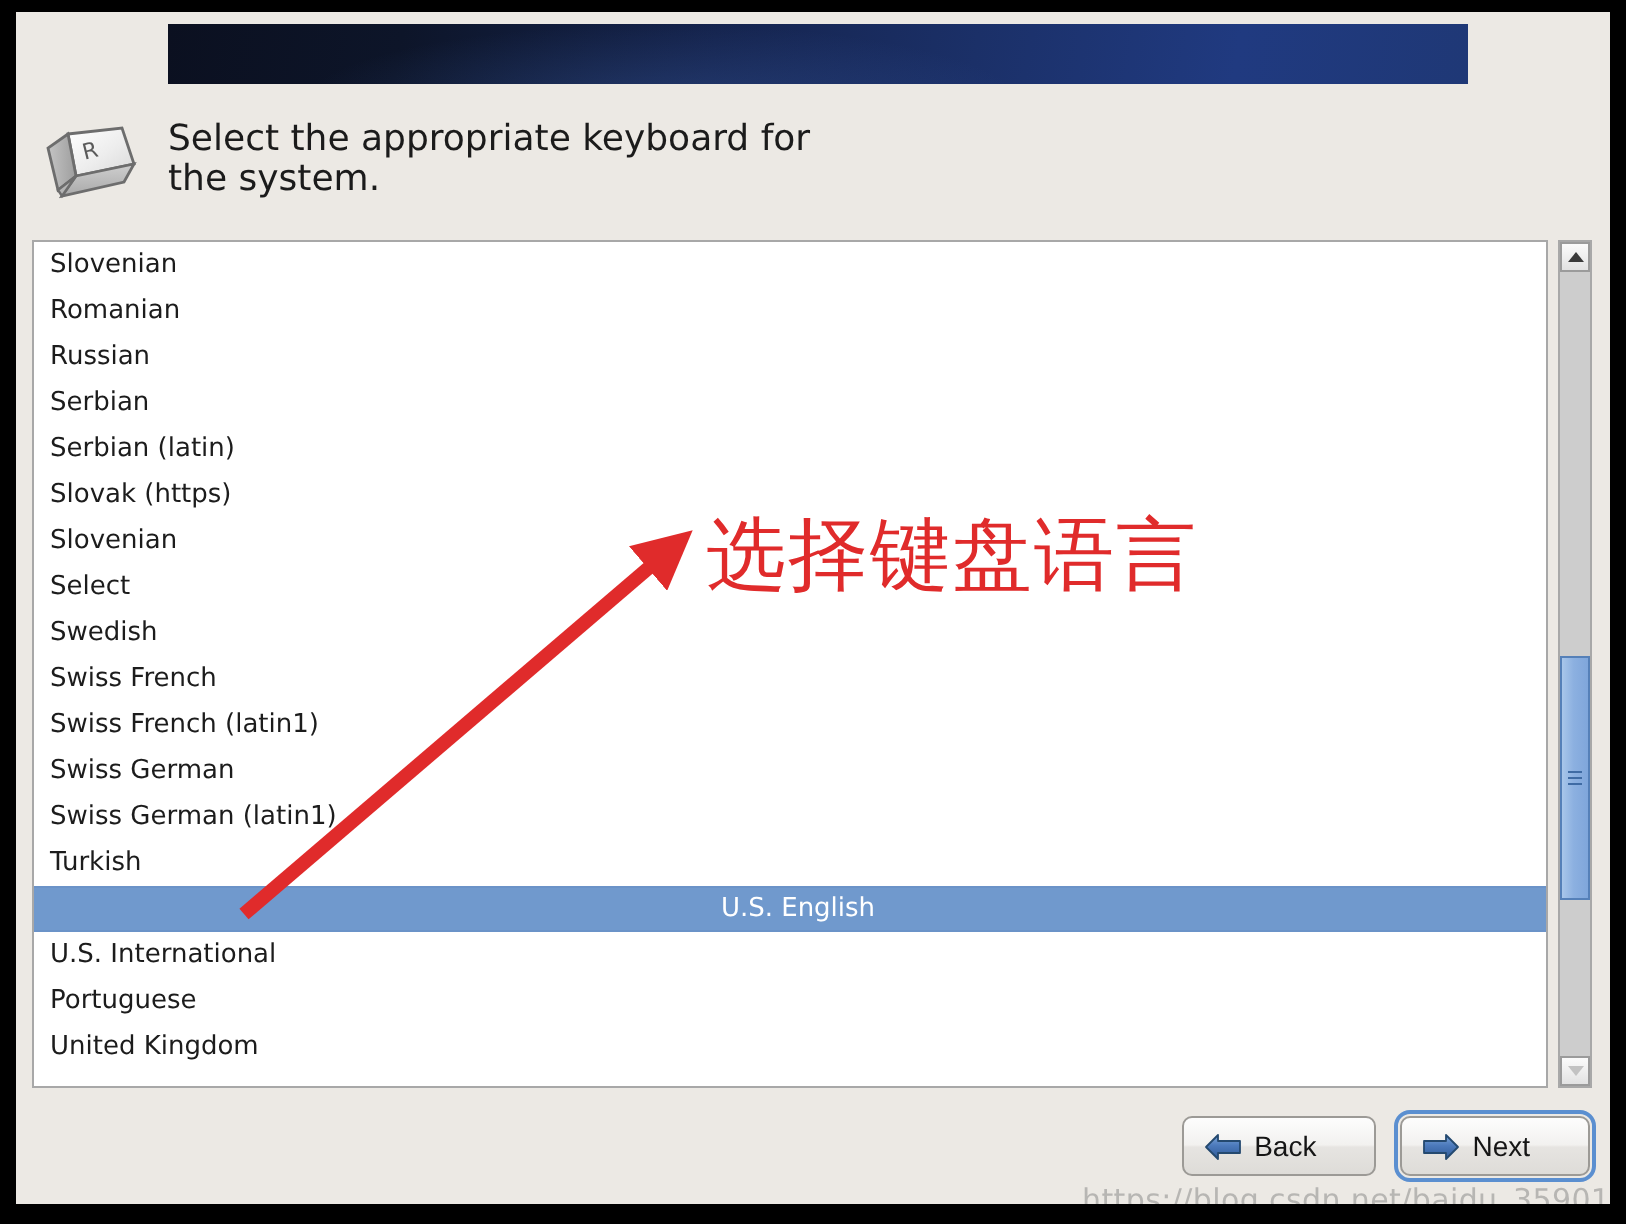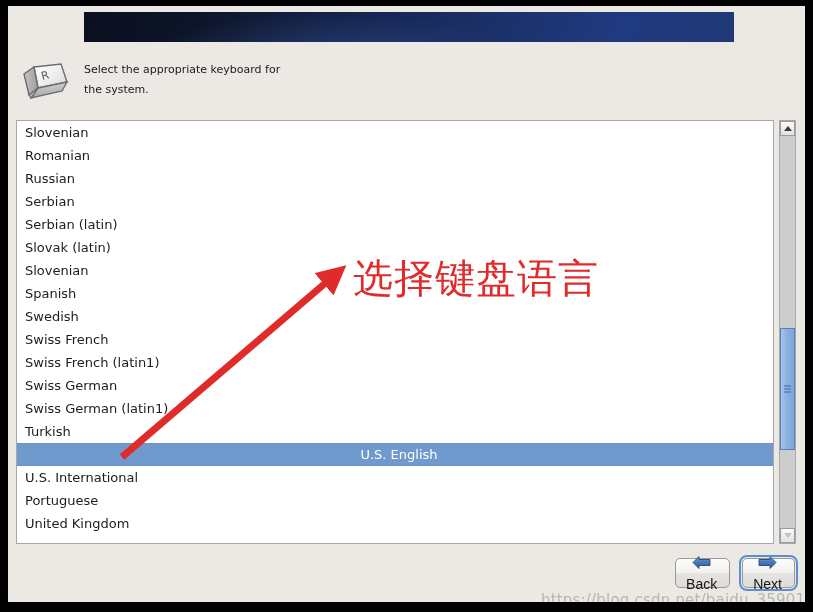--- a/index.html
+++ b/index.html
@@ -69,21 +69,21 @@
   #kbd-icon {
     width: 52px;
     height: 50px;
     margin-left: 6px;
     margin-top: 8px;
     flex: 0 0 auto;
   }
   #header-text {
     margin-left: 12px;
     margin-top: 10px;
-    font-size: 11px;
+    font-size: 18px;
     line-height: 20px;
     color: #1b1b1b;
     white-space: pre-line;
   }
 
   
   #list-wrap {
     position: absolute;
     left: 8px;
     top: 114px;
@@ -179,29 +179,28 @@
     top: 552px;
     display: flex;
     gap: 12px;
   }
   .btn {
     display: flex;
     align-items: center;
     justify-content: center;
     gap: 6px;
     height: 30px;
-    padding: 0 12px 0 10px;
+    padding: 0 29px 0 10px;
     font-size: 14px;
     color: #151515;
     background: linear-gradient(#fdfdfd 0%, #f2f1ef 48%, #e6e4e1 52%, #dedcd8 100%);
     border: 1px solid #9c9a96;
     border-radius: 5px;
     box-sizing: border-box;
     cursor: default;
-    flex-direction: column;
   }
   .btn.focused {
     outline: 2px solid #5b8fd0;
     outline-offset: 1px;
     border-radius: 5px;
   }
   .btn-arrow { width: 19px; height: 15px; flex: 0 0 auto; }
 
   
   #annotation-text {
@@ -280,23 +279,23 @@
 
     <div id="list-wrap">
 
       <div id="listbox">
 
       <div class="list-row">Slovenian</div>
           <div class="list-row">Romanian</div>
           <div class="list-row">Russian</div>
           <div class="list-row">Serbian</div>
           <div class="list-row">Serbian (latin)</div>
-          <div class="list-row">Slovak (latin)</div>
+          <div class="list-row">Slovak (https)</div>
           <div class="list-row">Slovenian</div>
-          <div class="list-row">Spanish</div>
+          <div class="list-row">Select</div>
           <div class="list-row">Swedish</div>
           <div class="list-row">Swiss French</div>
           <div class="list-row">Swiss French (latin1)</div>
           <div class="list-row">Swiss German</div>
           <div class="list-row">Swiss German (latin1)</div>
           <div class="list-row">Turkish</div>
           <div class="list-row selected">U.S. English</div>
           <div class="list-row">U.S. International</div>
           <div class="list-row">Portuguese</div>
           <div class="list-row">United Kingdom</div>

